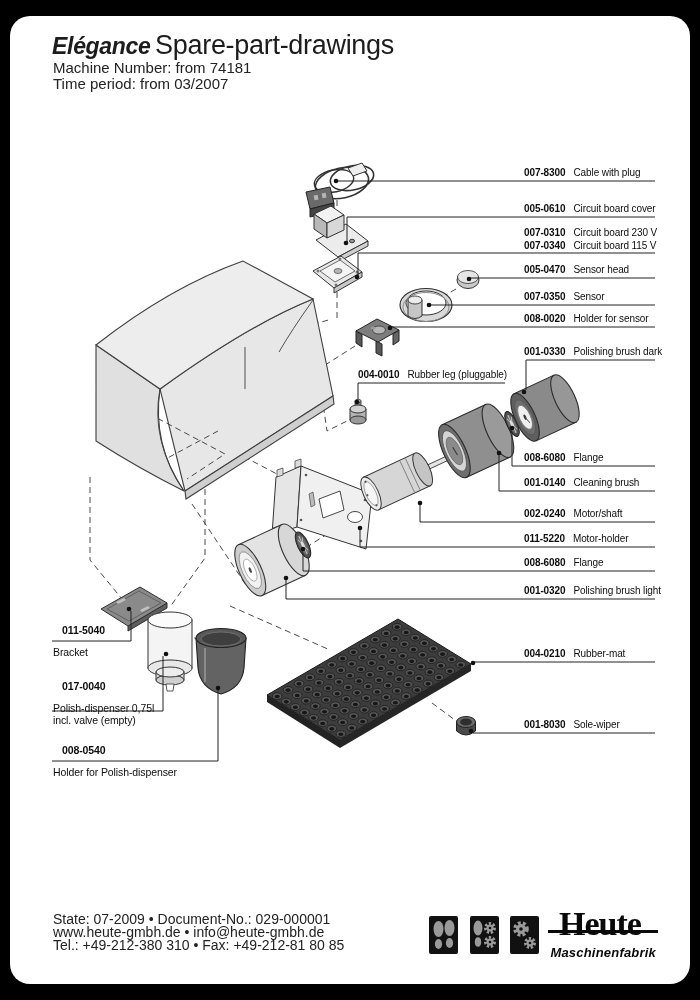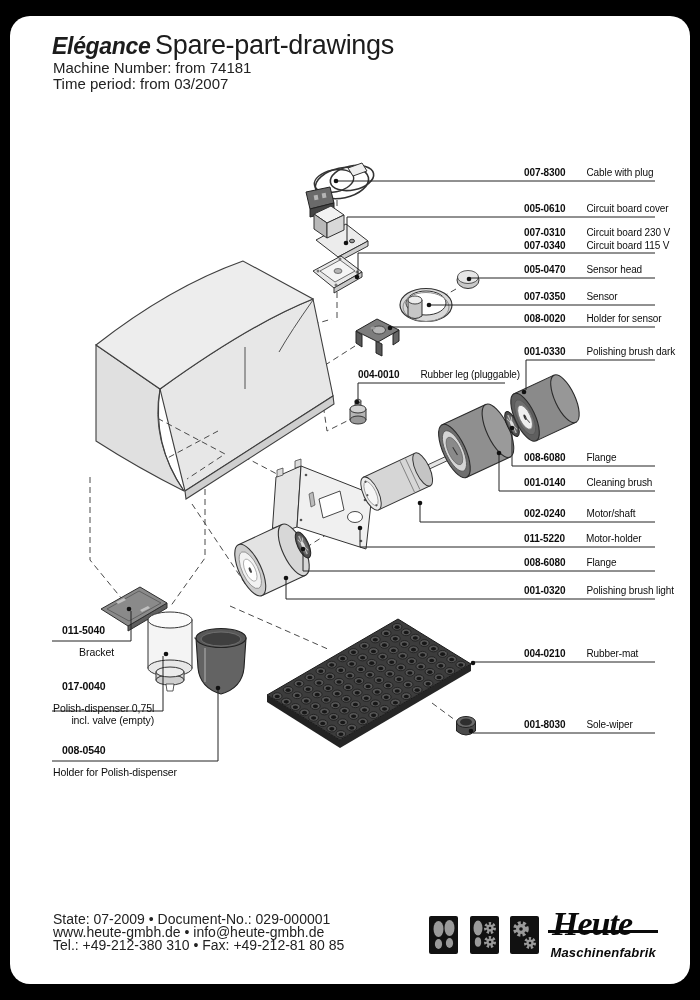--- a/index.html
+++ b/index.html
@@ -8,29 +8,29 @@
   .page{position:absolute;left:10px;right:10px;top:16px;bottom:16px;background:#fff;
         border-radius:20px;}
   .abs{position:absolute;}
   #title-block{left:52px;top:30px;color:#1c1c1c;}
   #title-block .main{font-size:23px;font-weight:bold;letter-spacing:-0.3px;font-style:italic;}
   #title-block .sub{font-size:27px;font-weight:normal;letter-spacing:-0.3px;}
   #subtitle-block{left:53px;top:60px;font-size:15px;line-height:15.5px;color:#222;}
   svg.diagram{position:absolute;left:0;top:0;}
   .plabel{position:absolute;font-size:10px;line-height:12.5px;color:#0d0d0d;
           white-space:nowrap;letter-spacing:-0.1px;}
-  .plabel b{margin-right:21px;}
+  .plabel b{margin-right:8px;}
   .plabel-left{font-size:10.5px;}
   .plabel-left b{display:block;margin:9px;}
-  .plabel-left span{display:block;text-align:right;}
+  .plabel-left span{display:block;}
   #footer-text{left:53px;top:913px;font-size:14px;line-height:13px;color:#222;}
   .logo-sq{position:absolute;top:916px;width:29px;height:38px;background:#111;border-radius:2px;}
   #heute-logo{left:548px;top:905px;width:112px;height:52px;color:#0a0a0a;}
-  #heute-word{position:absolute;left:4px;top:0px;font-family:"Liberation Serif",serif;
-              font-style:italic;font-weight:bold;font-size:34px;letter-spacing:-1px;}
+  #heute-word{position:absolute;left:11px;top:0px;font-family:"Liberation Serif",serif;
+              font-weight:bold;font-size:34px;letter-spacing:-1px;}
   #heute-line{position:absolute;left:0;right:2px;top:25px;height:2.5px;background:#0a0a0a;}
   #heute-sub{position:absolute;right:4px;top:40px;font-size:13px;font-weight:bold;
              font-style:italic;letter-spacing:0.2px;}
 </style>
 </head>
 <body>
 
 <div class="page"></div>
 
 <svg class="diagram" width="700" height="1000" viewBox="0 0 700 1000">

